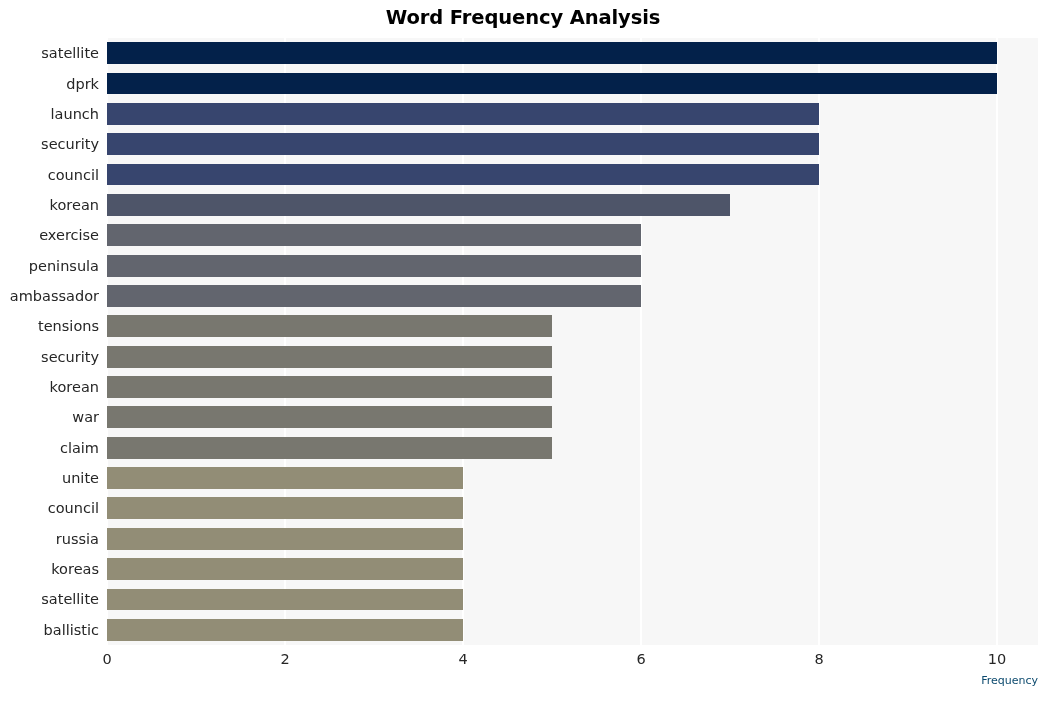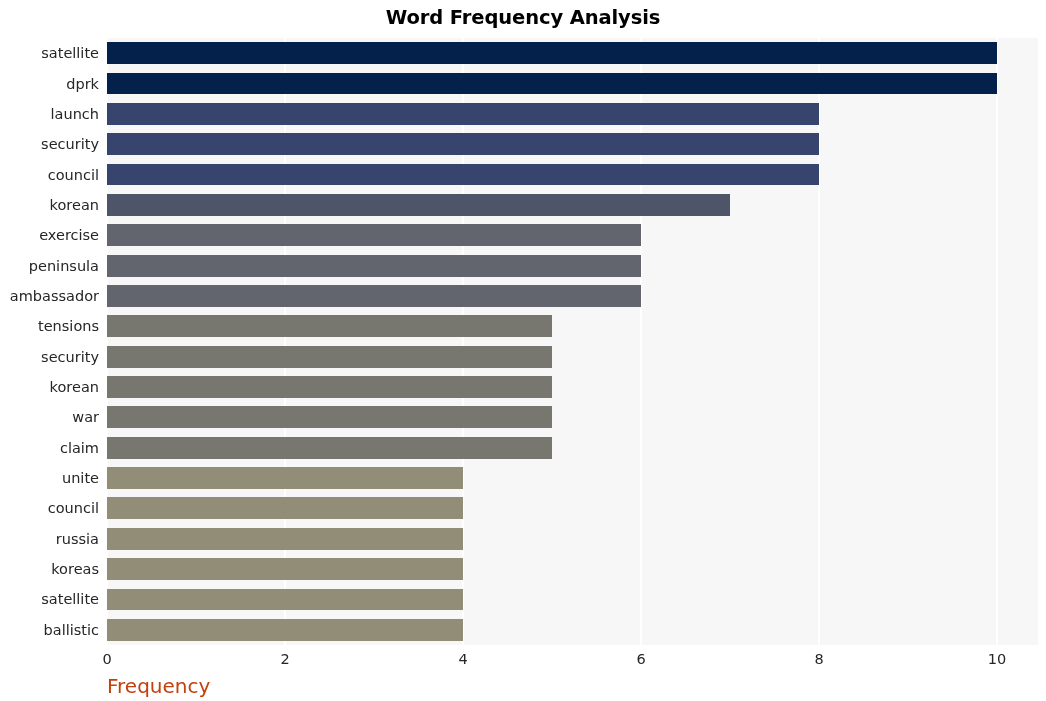--- a/index.html
+++ b/index.html
@@ -106,23 +106,23 @@
     color: #262626;
     transform: translateX(-50%);
     white-space: nowrap;
   }
 
   #x-axis-title {
     position: absolute;
     left: 107px;
     top: 674px;
     width: 931px;
-    text-align: left;
-    font-size: 20px;
-    color: #c2410c;
+    text-align: right;
+    font-size: 11px;
+    color: #0c4a6e;
   }
 </style>
 </head>
 <body>
 
 <div id="chart-figure">
 
   <div id="chart-title">Word Frequency Analysis</div>
 
   <div id="plot-area">

